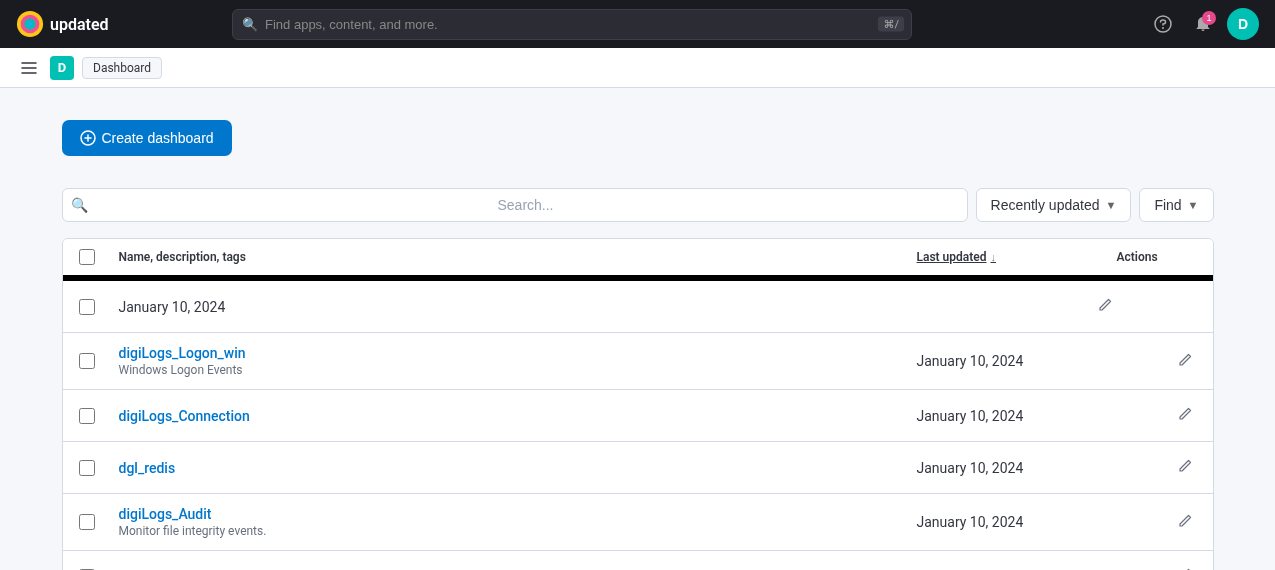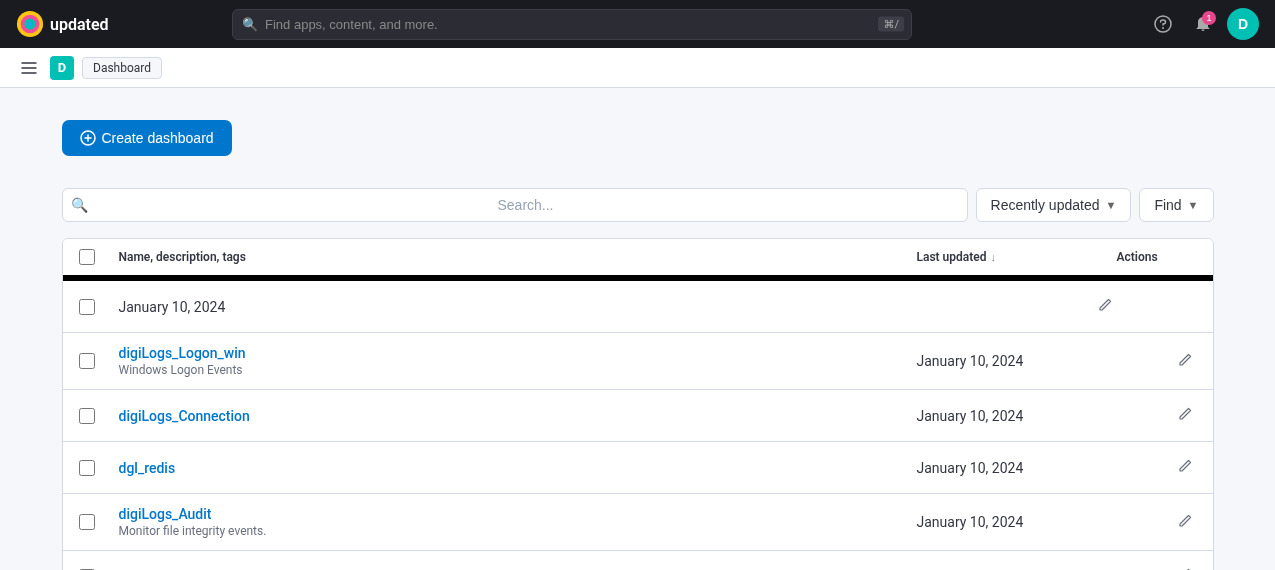--- a/index.html
+++ b/index.html
@@ -393,21 +393,21 @@
 
   <div class="dashboard-table">
 
     <div class="table-header">
       <div class="checkbox-cell">
         <input type="checkbox" class="row-checkbox" style="">
       </div>
       <div class="table-header-cell">
         <span>Name, description, tags</span>
       </div>
-      <div class="table-header-cell" style="cursor:pointer;">
+      <div class="table-header-cell" style="cursor:pointer;text-decoration:underline;">
         <span>Last updated</span>
         <span class="sort-icon">↓</span>
       </div>
       <div class="table-header-cell">
         <span>Actions</span>
       </div>
     </div>
 
     <div id="table-body">
         <div class="table-row">

